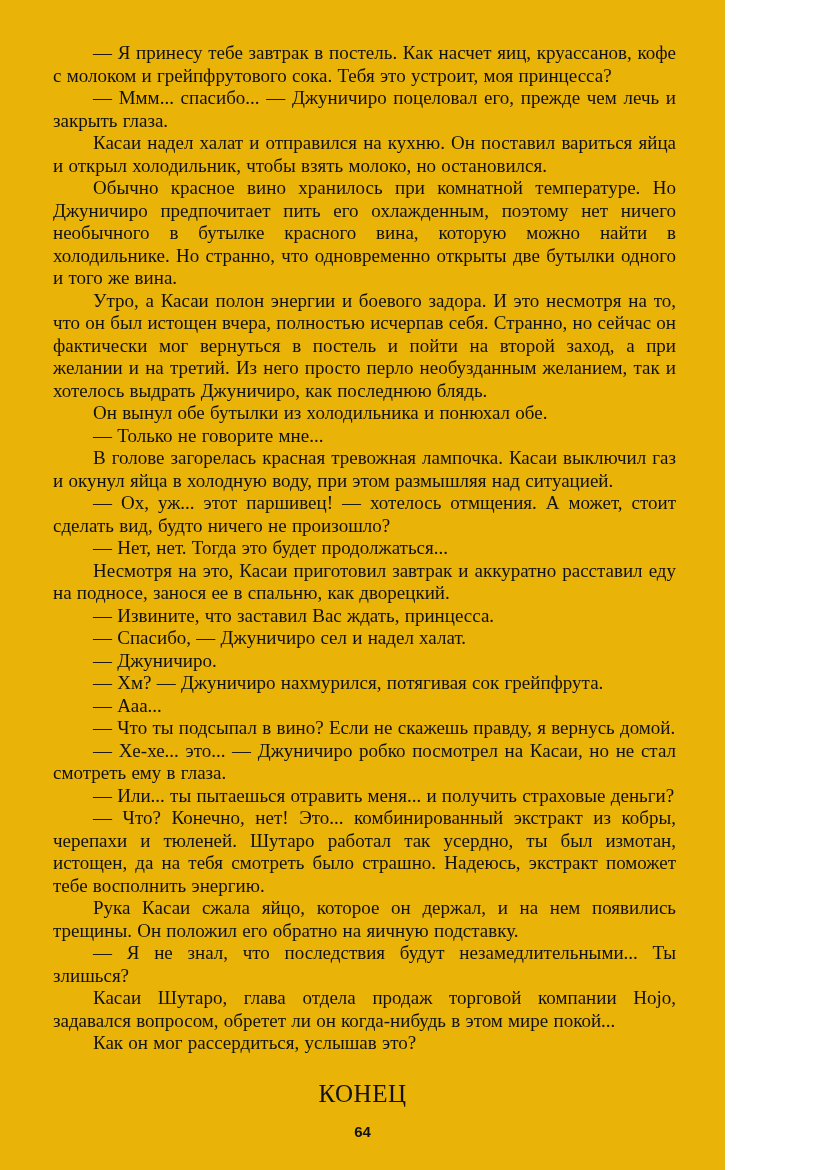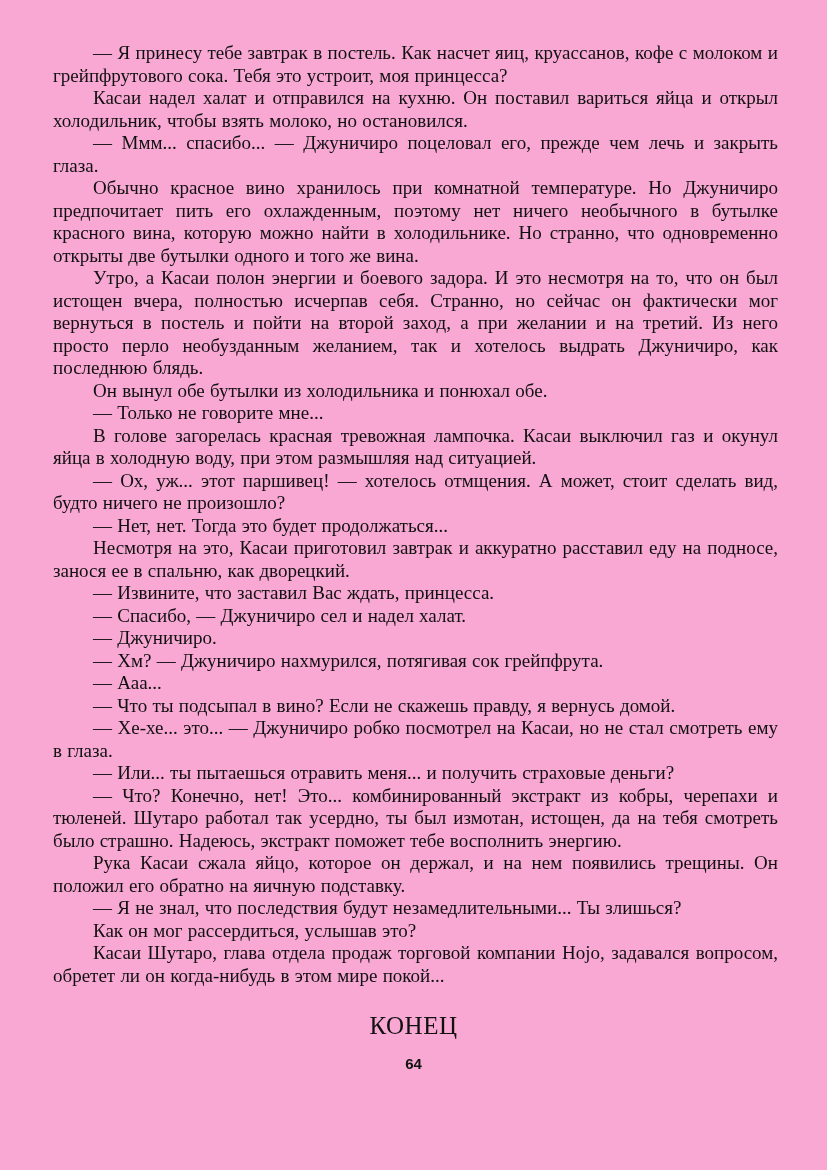--- a/index.html
+++ b/index.html
@@ -2,23 +2,23 @@
 <html><head>
 <meta charset="utf-8">
 <style>
   html, body {
     margin: 0;
     padding: 0;
     background: #ffffff;
   }
   .page {
     position: relative;
-    width: 827px;
+    width: 725px;
     height: 1170px;
-    background: #f9a8d4;
+    background: #eab308;
     color: #111111;
     overflow: hidden;
     font-family: "Liberation Serif", serif;
   }
   .text-block {
     padding: 42px 49px 0 53px;
     font-size: 19px;
     line-height: 22.5px;
     text-align: justify;
   }
@@ -43,39 +43,39 @@
     font-size: 15px;
     line-height: 17px;
   }
 </style>
 </head>
 <body>
 
 <div class="page">
   <div class="text-block">
       <p>— Я принесу тебе завтрак в постель. Как насчет яиц, круассанов, кофе с молоком и грейпфрутового сока. Тебя это устроит, моя принцесса?</p>
+      <p>— Ммм... спасибо... — Джуничиро поцеловал его, прежде чем лечь и закрыть глаза.</p>
       <p>Касаи надел халат и отправился на кухню. Он поставил вариться яйца и открыл холодильник, чтобы взять молоко, но остановился.</p>
-      <p>— Ммм... спасибо... — Джуничиро поцеловал его, прежде чем лечь и закрыть глаза.</p>
       <p>Обычно красное вино хранилось при комнатной температуре. Но Джуничиро предпочитает пить его охлажденным, поэтому нет ничего необычного в бутылке красного вина, которую можно найти в холодильнике. Но странно, что одновременно открыты две бутылки одного и того же вина.</p>
       <p>Утро, а Касаи полон энергии и боевого задора. И это несмотря на то, что он был истощен вчера, полностью исчерпав себя. Странно, но сейчас он фактически мог вернуться в постель и пойти на второй заход, а при желании и на третий. Из него просто перло необузданным желанием, так и хотелось выдрать Джуничиро, как последнюю блядь.</p>
       <p>Он вынул обе бутылки из холодильника и понюхал обе.</p>
       <p>— Только не говорите мне...</p>
       <p>В голове загорелась красная тревожная лампочка. Касаи выключил газ и окунул яйца в холодную воду, при этом размышляя над ситуацией.</p>
       <p>— Ох, уж... этот паршивец! — хотелось отмщения. А может, стоит сделать вид, будто ничего не произошло?</p>
       <p>— Нет, нет. Тогда это будет продолжаться...</p>
       <p>Несмотря на это, Касаи приготовил завтрак и аккуратно расставил еду на подносе, занося ее в спальню, как дворецкий.</p>
       <p>— Извините, что заставил Вас ждать, принцесса.</p>
       <p>— Спасибо, — Джуничиро сел и надел халат.</p>
       <p>— Джуничиро.</p>
       <p>— Хм? — Джуничиро нахмурился, потягивая сок грейпфрута.</p>
       <p>— Ааа...</p>
       <p>— Что ты подсыпал в вино? Если не скажешь правду, я вернусь домой.</p>
       <p>— Хе-хе... это... — Джуничиро робко посмотрел на Касаи, но не стал смотреть ему в глаза.</p>
       <p>— Или... ты пытаешься отравить меня... и получить страховые деньги?</p>
       <p>— Что? Конечно, нет! Это... комбинированный экстракт из кобры, черепахи и тюленей. Шутаро работал так усердно, ты был измотан, истощен, да на тебя смотреть было страшно. Надеюсь, экстракт поможет тебе восполнить энергию.</p>
       <p>Рука Касаи сжала яйцо, которое он держал, и на нем появились трещины. Он положил его обратно на яичную подставку.</p>
       <p>— Я не знал, что последствия будут незамедлительными... Ты злишься?</p>
+      <p>Касаи Шутаро, глава отдела продаж торговой компании Hojo, задавался вопросом, обретет ли он когда-нибудь в этом мире покой...</p>
       <p>Как он мог рассердиться, услышав это?</p>
-      <p>Касаи Шутаро, глава отдела продаж торговой компании Hojo, задавался вопросом, обретет ли он когда-нибудь в этом мире покой...</p>
     </div>
   <div class="end-label">КОНЕЦ</div>
   <div class="page-number">64</div>
 </div>
 
 </body></html>

